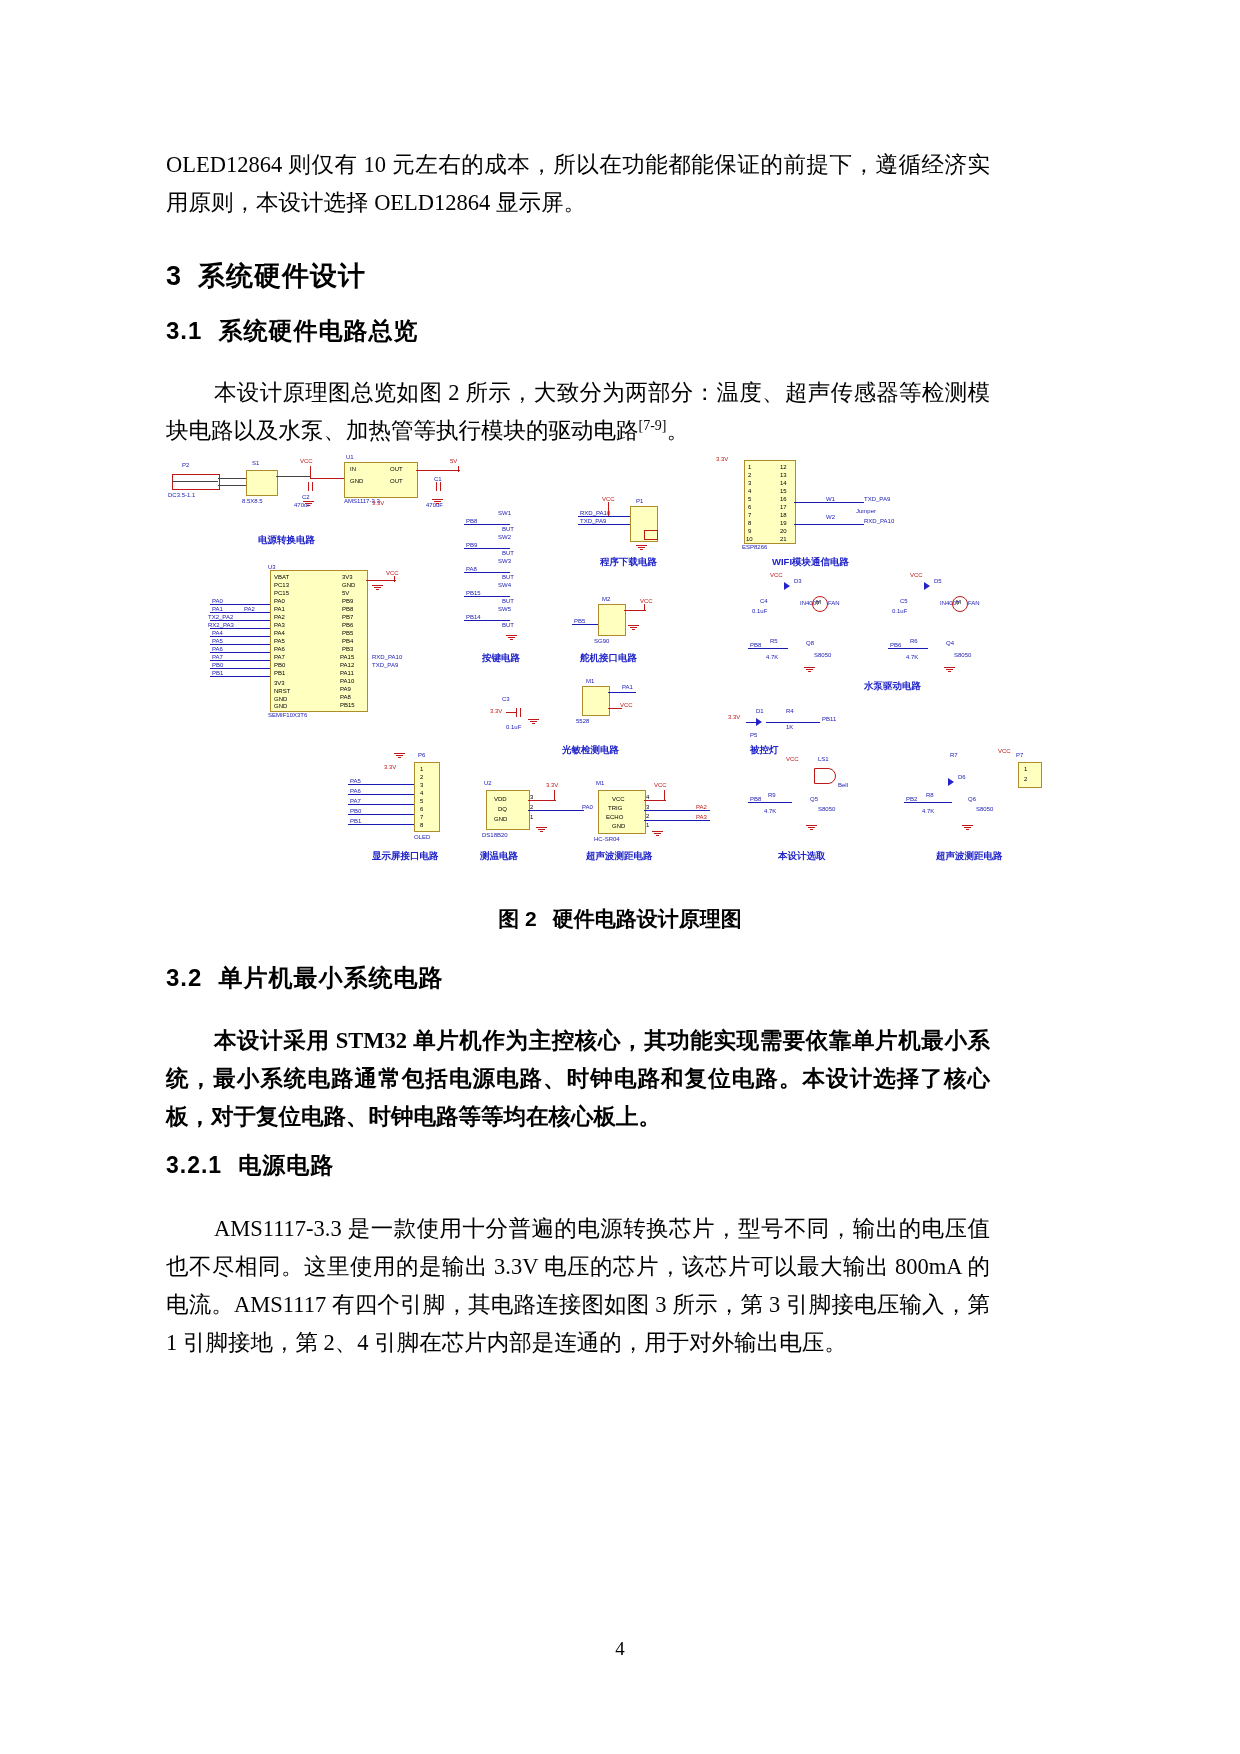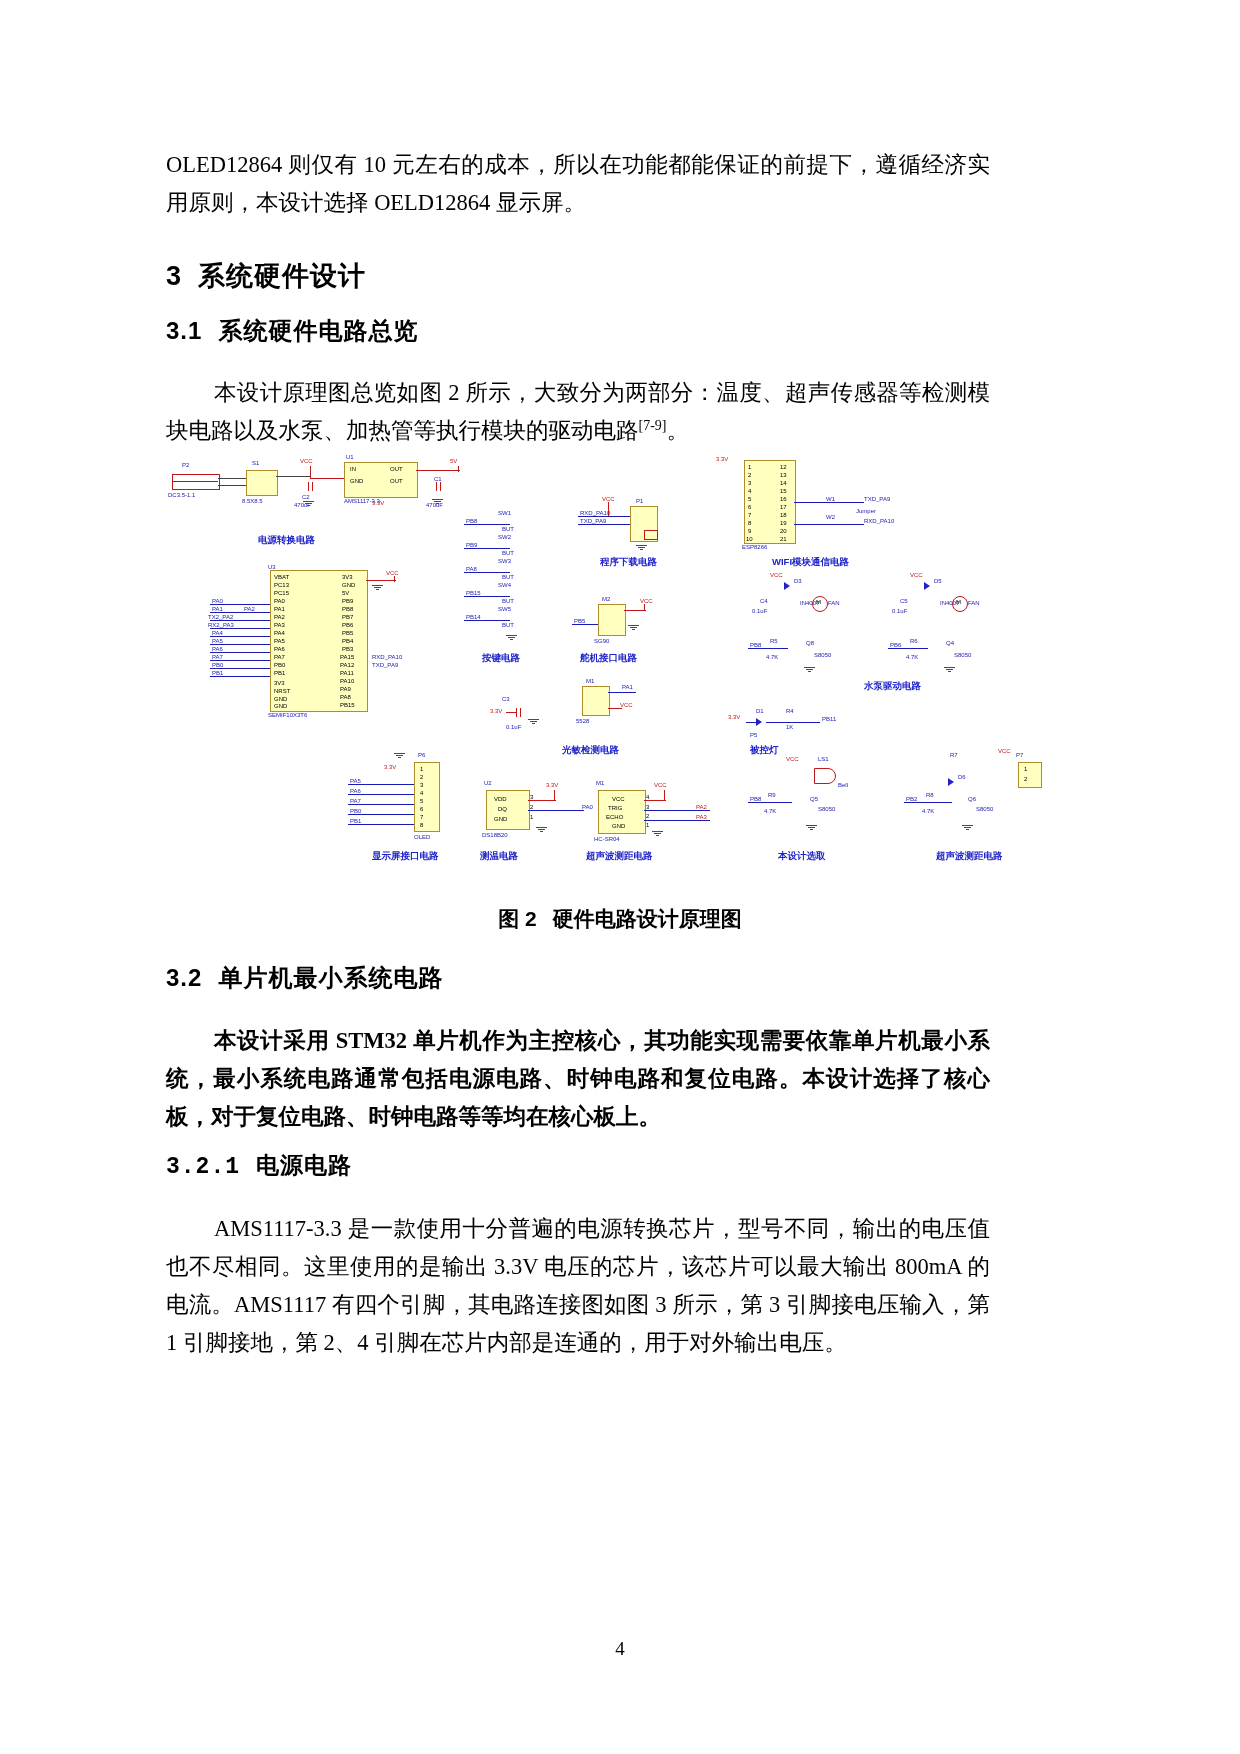--- a/index.html
+++ b/index.html
@@ -12,21 +12,21 @@
   p.para{font-size:22.5px;line-height:38px;margin:0;text-align:justify;
          text-justify:inter-ideograph;letter-spacing:0px;}
   p.indent{text-indent:48px;}
   sup.ref{font-size:14px;vertical-align:super;line-height:0;}
 
   h1.h-sec{font-size:27px;font-weight:bold;margin:0;
            font-family:"Liberation Sans","DejaVu Sans",sans-serif;letter-spacing:1px;}
   h2.h-sub{font-size:24px;font-weight:bold;margin:0;
            font-family:"Liberation Sans","DejaVu Sans",sans-serif;letter-spacing:1px;}
   h3.h-sub3{font-size:23px;font-weight:bold;margin:0;
-            font-family:Liberation Mono, monospace;letter-spacing:1px;}
+            font-family:Liberation Sans, sans-serif;letter-spacing:1px;}
   .num-gap{display:inline-block;width:16px;}
 
   .fig-cap{position:absolute;left:0;top:905px;width:1240px;text-align:center;
            font-size:21px;font-weight:bold;
            font-family:"Liberation Sans","DejaVu Sans",sans-serif;}
 
   .pagenum{position:absolute;left:0;top:1638px;width:1240px;text-align:center;
            font-size:19px;}
 
   

